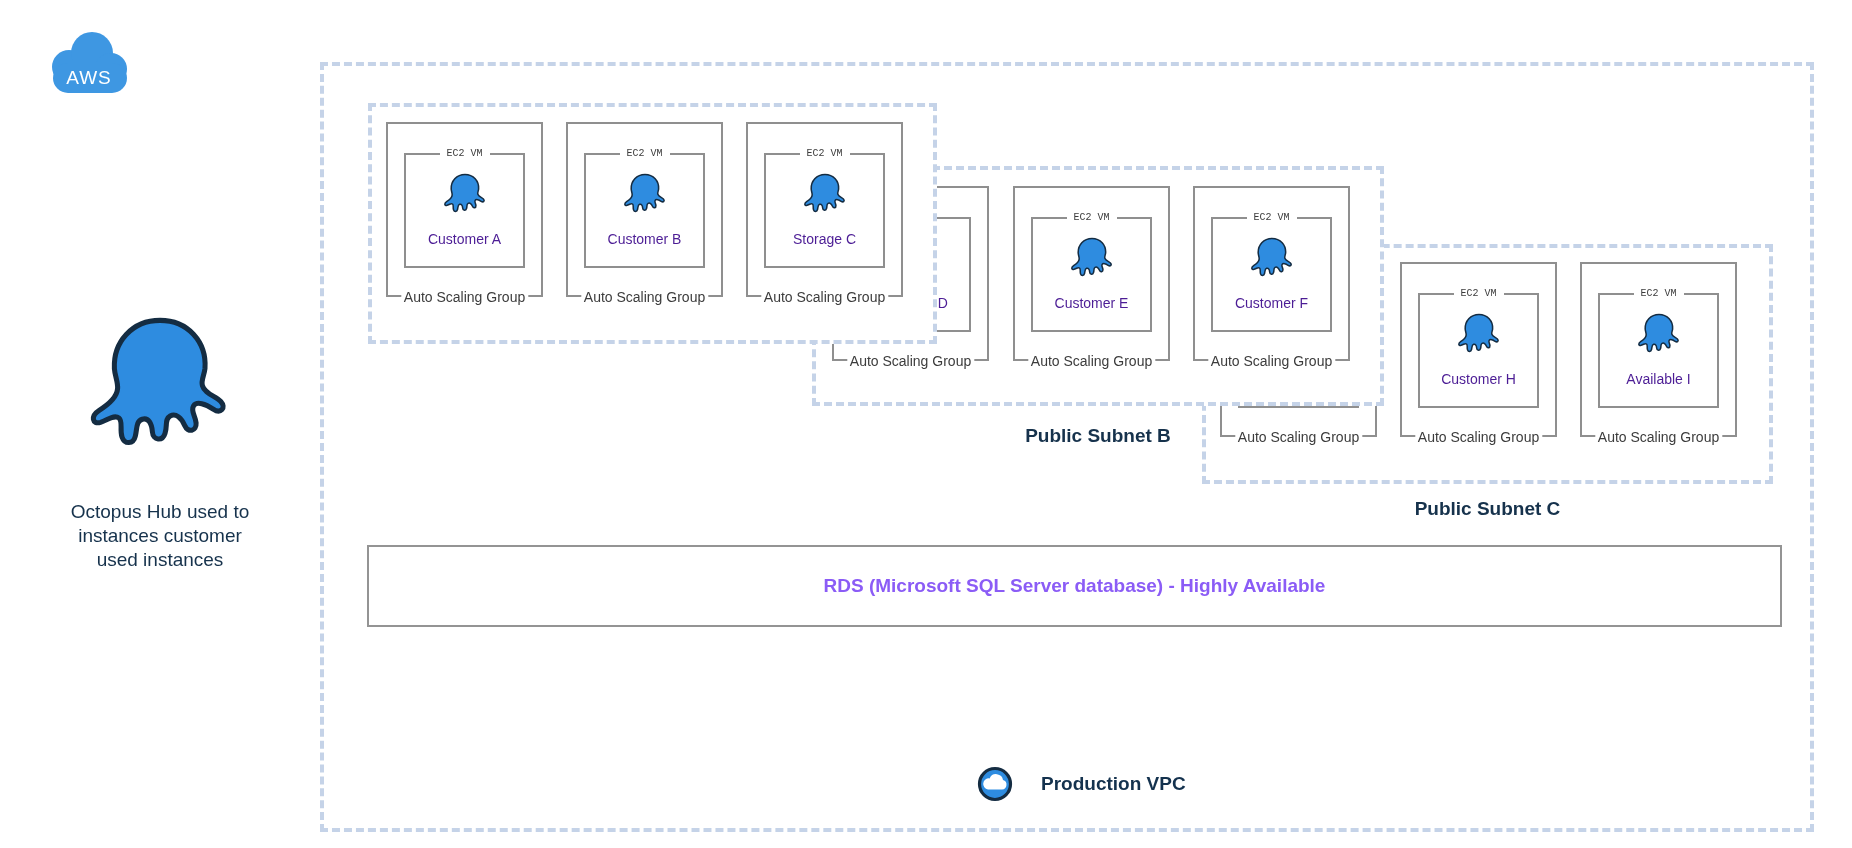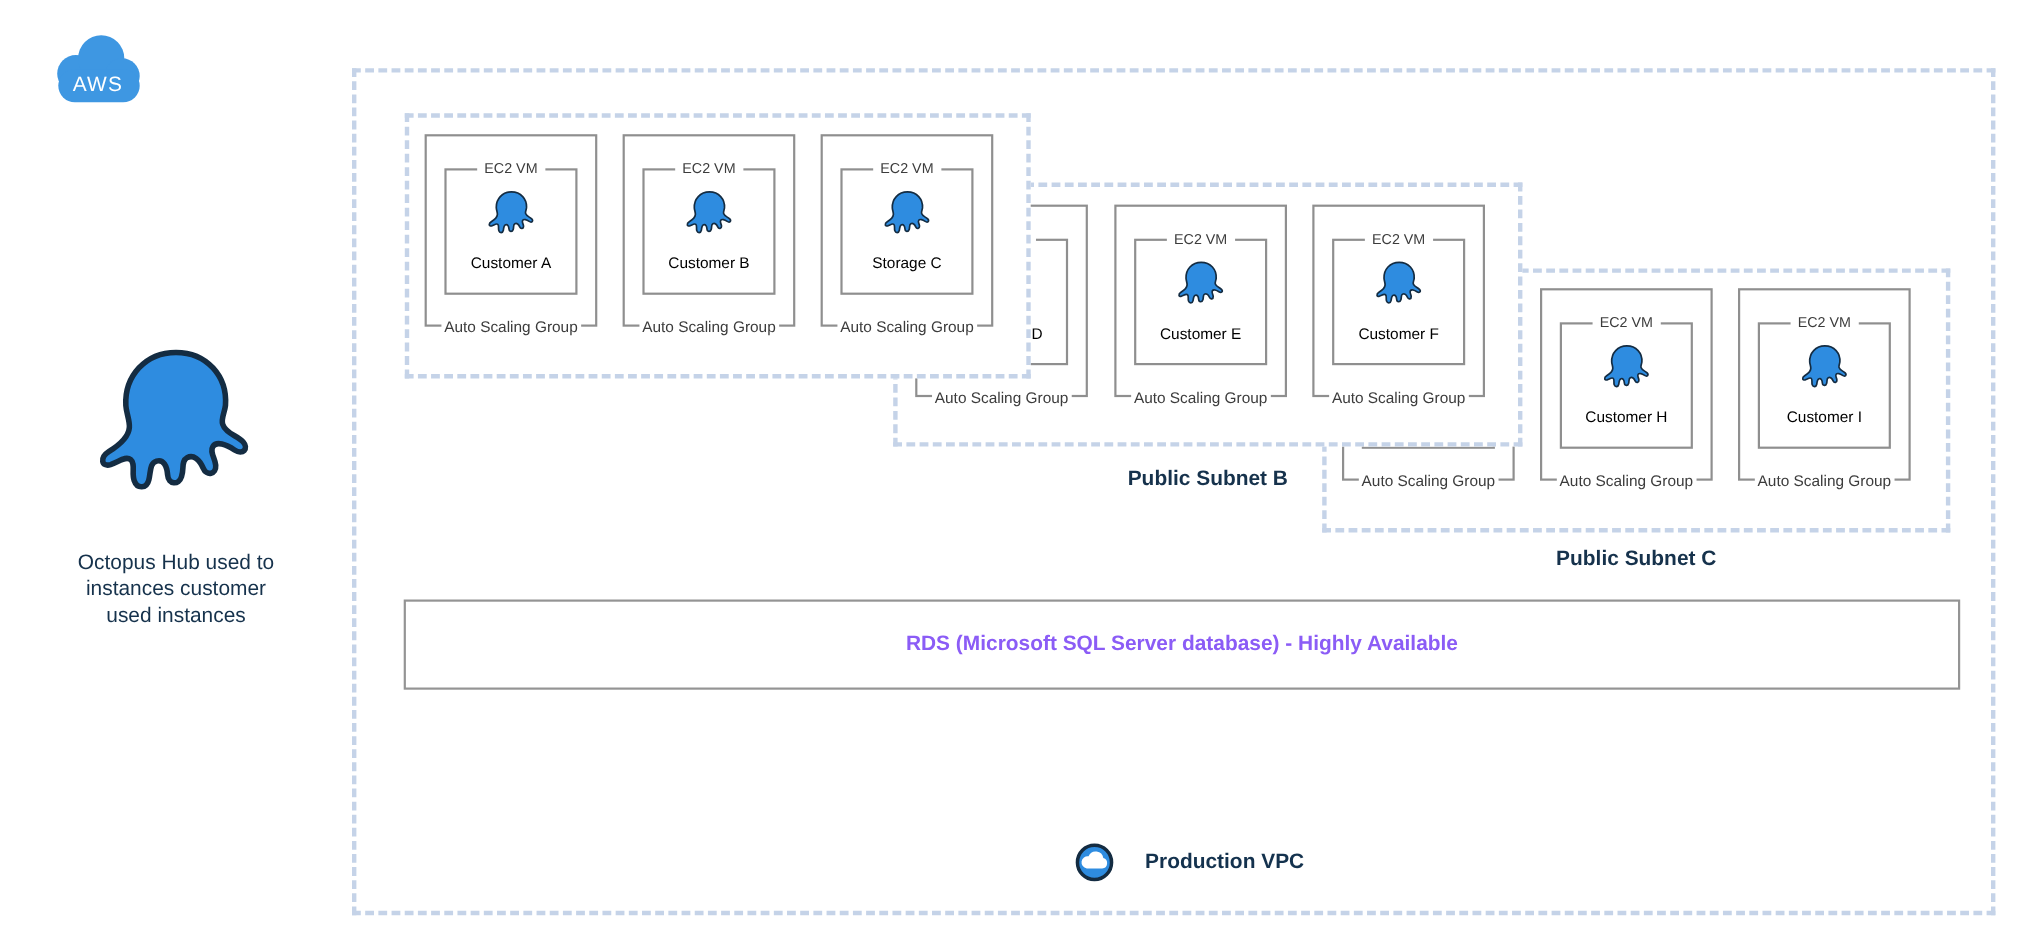--- a/index.html
+++ b/index.html
@@ -40,25 +40,25 @@
   .subnet-c .asg{top:14px;}
   .pos-0{left:14px;} .pos-1{left:194px;} .pos-2{left:374px;}
   .subnet-b .pos-0{left:16px;} .subnet-b .pos-1{left:197px;} .subnet-b .pos-2{left:377px;}
   .asg-label{position:absolute;left:50%;bottom:-2px;transform:translate(-50%,50%);
     background:#fff;padding:0 3px;white-space:nowrap;color:#3c3c3c;font-size:14px;}
 
   
   .vm{position:absolute;left:16px;right:16px;top:29px;height:115px;
     border:2px solid #8f8f8f;box-sizing:border-box;background:#fff;}
   .vm-label{position:absolute;left:50%;top:-2px;transform:translate(-50%,-50%);
-    background:#fff;padding:0 7px;white-space:nowrap;color:#3c3c3c;font-size:13px;}
+    background:#fff;padding:0 7px;white-space:nowrap;color:#3c3c3c;font-size:10px;font-family:Liberation Mono, monospace;}
   .octo-sm{position:absolute;left:50%;top:17px;transform:translateX(-50%);
     width:46px;height:44px;}
   .customer{position:absolute;left:0;right:0;top:76px;text-align:center;
-    color:#000000;font-size:14px;}
+    color:#4c1d95;font-size:14px;}
 
   
   .service-box{position:absolute;left:367px;width:1415px;height:82px;
     border:2px solid #949494;box-sizing:border-box;background:#fff;z-index:2;
     display:flex;align-items:center;justify-content:center;
     color:#8b5cf6;font-weight:bold;font-size:19px;}
   .rds{top:545px;}
   .sg{top:653px;}
 
   
@@ -131,21 +131,21 @@
         <div class="customer">Customer H</div>
       </div>
       <div class="asg-label">Auto Scaling Group</div>
     </div>
     <div class="asg pos-2">
       <div class="vm">
         <div class="vm-label">EC2 VM</div>
         <svg class="octo-sm" viewBox="0 0 120 110">
             <use href="#octo"></use>
           </svg>
-        <div class="customer">Customer I</div>
+        <div class="customer">Available I</div>
       </div>
       <div class="asg-label">Auto Scaling Group</div>
     </div>
   </div>
 
   <div class="subnet subnet-b">
     <div class="asg pos-0">
       <div class="vm">
         <div class="vm-label">EC2 VM</div>
         <svg class="octo-sm" viewBox="0 0 120 110">

